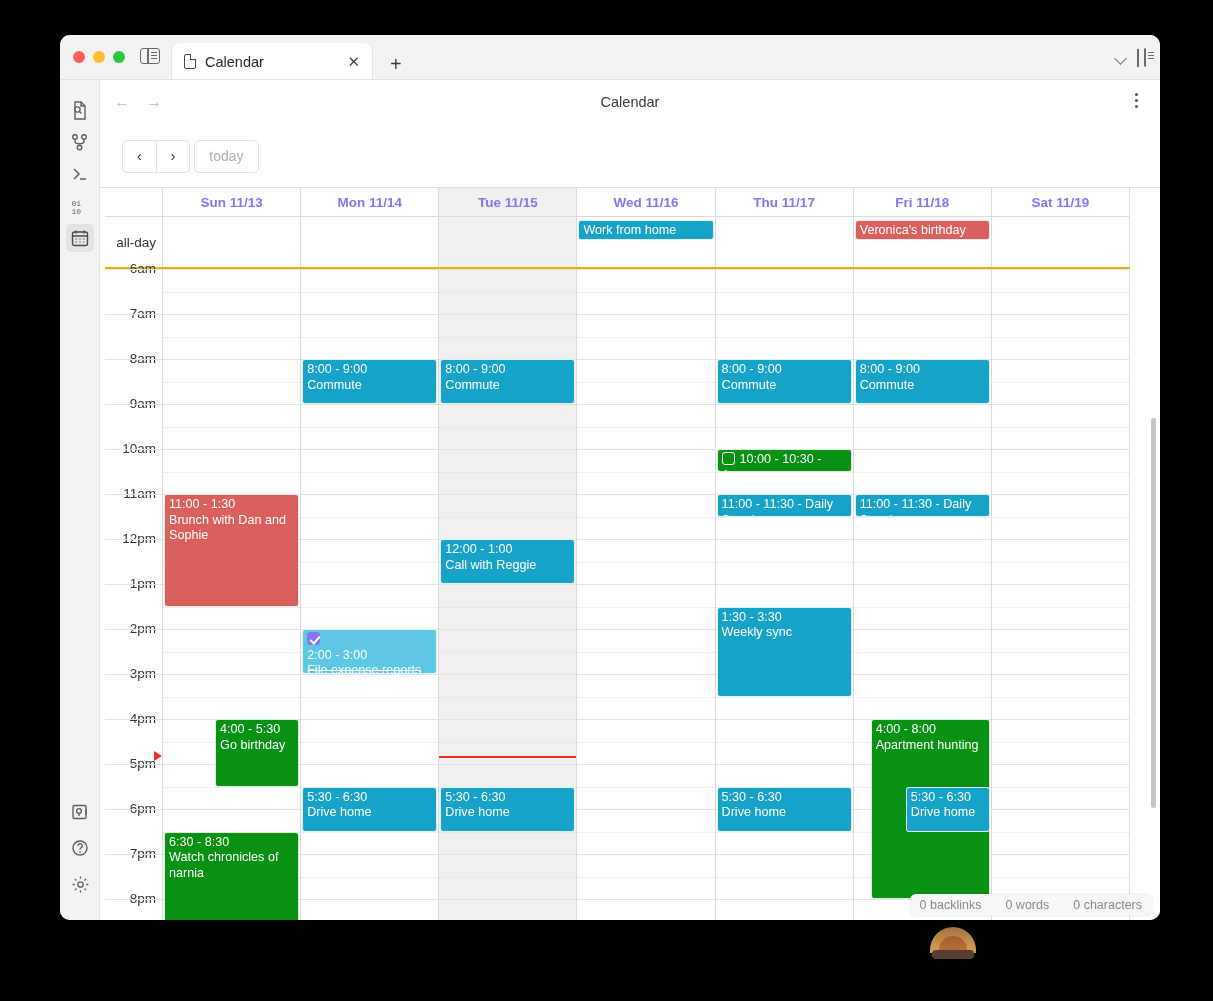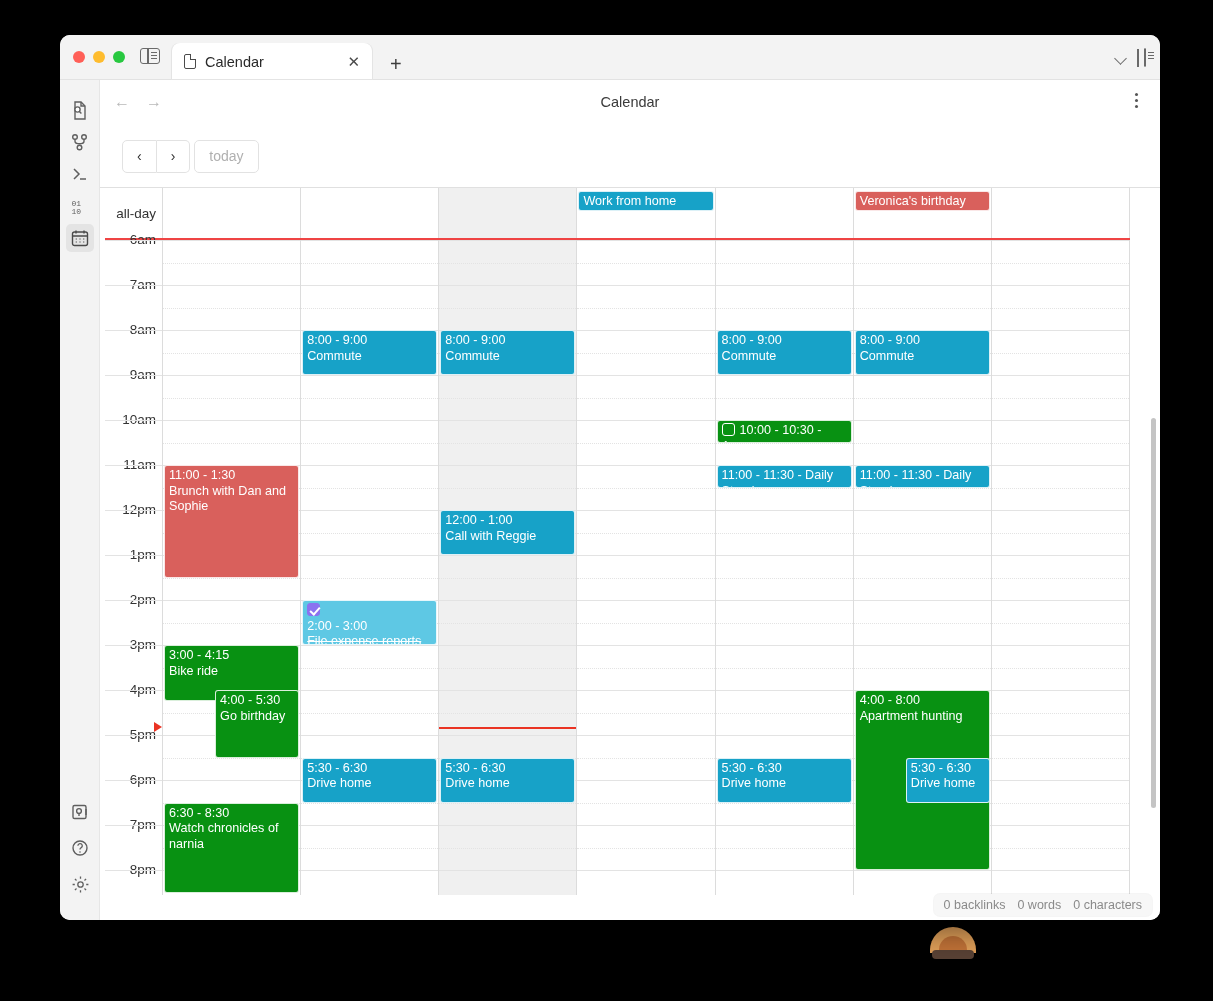--- a/index.html
+++ b/index.html
@@ -157,21 +157,21 @@
   .calgrid { position:relative; width: 1025px; margin-left:5px; }
 
   .grid-head { display:flex; border-bottom:1px solid #dcdcdc; }
   .gutter { width: 58px; flex:none; border-right:1px solid #dcdcdc; }
   .daycol-h {
     flex:1; text-align:center; font-size:13.5px; font-weight:bold; color:#8b72f0;
     padding:7px 0 6px; border-right:1px solid #dcdcdc;
   }
   .daycol-h.today { background:#f0f0f0; }
 
-  .allday-row { display:flex; border-bottom:2px solid #ef4444; min-height:52px;justify-content:space-between; }
+  .allday-row { display:flex; border-bottom:2px solid #eab308; min-height:52px;justify-content:space-between; }
   .allday-label {
     width:58px; flex:none; border-right:1px solid #dcdcdc; font-size:13.5px; color:#333;
     display:flex; align-items:center; justify-content:flex-end; padding-right:6px;
   }
   .allday-cell { flex:1; border-right:1px solid #dcdcdc; position:relative; padding:3px 1px 0; }
   .allday-cell.today { background:#f0f0f0; }
   .ad-chip {
     height: 20px; border-radius:3px; font-size:12.5px; color:#fff; line-height:20px;
     padding:0 4px; white-space:nowrap; overflow:hidden;
   }
@@ -227,21 +227,21 @@
   }
 
   .scrollbar {
     position:absolute; right:4px; top:230px; width:5px; height:390px;
     background:#c4c4c4; border-radius:3px; z-index:8;
   }
 
   .statusbar {
     position:absolute; right:8px; bottom:4px;
     background:#f7f7f7; border-radius:6px; padding:4px 10px;
-    font-size:12.5px; color:#8a8a8a; display:flex; gap:12px;
+    font-size:12.5px; color:#8a8a8a; display:flex; gap:24px;
     box-shadow:0 0 0 1px rgba(0,0,0,.04);
     z-index:9;
   }
 </style>
 </head>
 <body>
 
 <div id="root">
 
   <div class="watermark">
@@ -365,20 +365,32 @@
           <div class="btn-group">
             <div class="btn">‹</div>
             <div class="btn">›</div>
           </div>
           <div class="btn single disabled">today</div>
         </div>
 
         <div class="calwrap">
           <div class="calgrid">
 
+            <div class="grid-head">
+              <div class="gutter"></div>
+              <div id="dayheads" style="display:flex;flex:1">
+                  <div class="daycol-h">Sun 11/13</div>
+                  <div class="daycol-h">Mon 11/14</div>
+                  <div class="daycol-h today">Tue 11/15</div>
+                  <div class="daycol-h">Wed 11/16</div>
+                  <div class="daycol-h">Thu 11/17</div>
+                  <div class="daycol-h">Fri 11/18</div>
+                  <div class="daycol-h">Sat 11/19</div>
+                </div>
+            </div>
 
             <div class="allday-row">
               <div class="allday-label">all-day</div>
               <div id="alldaycells" style="display:flex;flex:1">
                   <div class="allday-cell"></div>
                   <div class="allday-cell"></div>
                   <div class="allday-cell today"></div>
                   <div class="allday-cell">
                     <div class="ad-chip ev blue" style="position: static; border: 1px solid rgba(255, 255, 255, 0.85);">Work from home</div>
                   </div>
@@ -452,24 +464,20 @@
                     <div class="hline half" style="top: 517.5px;"></div>
                     <div class="hline" style="top: 540px;"></div>
                     <div class="hline half" style="top: 562.5px;"></div>
                     <div class="hline" style="top: 585px;"></div>
                     <div class="hline half" style="top: 607.5px;"></div>
                     <div class="hline" style="top: 630px;"></div>
                     <div class="ev red" style="top: 225px; height: 112.5px;">
                       <span class="t">11:00 - 1:30</span>
                       <span class="n">Brunch with Dan and Sophie</span>
                     </div>
-                    <div class="ev green" style="top: 405px; height: 56.25px;">
-                      <span class="t">3:00 - 4:15</span>
-                      <span class="n">Bike ride</span>
-                    </div>
                     <div class="ev green" style="top: 450px; height: 67.5px; left: 38%; z-index: 5;">
                       <span class="t">4:00 - 5:30</span>
                       <span class="n">Go birthday</span>
                     </div>
                     <div class="ev green" style="top: 562.5px; height: 90px;">
                       <span class="t">6:30 - 8:30</span>
                       <span class="n">Watch chronicles of narnia</span>
                     </div>
                   </div>
                   <div class="daycol">
@@ -616,20 +624,24 @@
                     <div class="hline half" style="top: 562.5px;"></div>
                     <div class="hline" style="top: 585px;"></div>
                     <div class="hline half" style="top: 607.5px;"></div>
                     <div class="hline" style="top: 630px;"></div>
                     <div class="ev blue" style="top: 90px; height: 45px;">
                       <span class="t">8:00 - 9:00</span>
                       <span class="n">Commute</span>
                     </div>
                     <div class="ev green inline" style="top: 180px; height: 22.5px;"><span class="task-box open"></span><span class="t">10:00 - 10:30 - Answ</span></div>
                     <div class="ev blue inline" style="top: 225px; height: 22.5px;"><span class="t">11:00 - 11:30 - Daily</span><span class="n"> Standup</span></div>
+                    <div class="ev blue" style="top: 337.5px; height: 90px;">
+                      <span class="t">1:30 - 3:30</span>
+                      <span class="n">Weekly sync</span>
+                    </div>
                     <div class="ev blue" style="top: 517.5px; height: 45px;">
                       <span class="t">5:30 - 6:30</span>
                       <span class="n">Drive home</span>
                     </div>
                   </div>
                   <div class="daycol">
                     <div class="hline" style="top: 0px;"></div>
                     <div class="hline half" style="top: 22.5px;"></div>
                     <div class="hline" style="top: 45px;"></div>
                     <div class="hline half" style="top: 67.5px;"></div>
@@ -656,21 +668,21 @@
                     <div class="hline" style="top: 540px;"></div>
                     <div class="hline half" style="top: 562.5px;"></div>
                     <div class="hline" style="top: 585px;"></div>
                     <div class="hline half" style="top: 607.5px;"></div>
                     <div class="hline" style="top: 630px;"></div>
                     <div class="ev blue" style="top: 90px; height: 45px;">
                       <span class="t">8:00 - 9:00</span>
                       <span class="n">Commute</span>
                     </div>
                     <div class="ev blue inline" style="top: 225px; height: 22.5px;"><span class="t">11:00 - 11:30 - Daily</span><span class="n"> Standup</span></div>
-                    <div class="ev green" style="top: 450px; height: 180px;">
+                    <div class="ev green" style="top: 450px; height: 180px; margin-left: 16px;">
                       <span class="t">4:00 - 8:00</span>
                       <span class="n">Apartment hunting</span>
                     </div>
                     <div class="ev blue" style="top: 517.5px; height: 45px; left: 38%; z-index: 5;">
                       <span class="t">5:30 - 6:30</span>
                       <span class="n">Drive home</span>
                     </div>
                   </div>
                   <div class="daycol">
                     <div class="hline" style="top: 0px;"></div>

